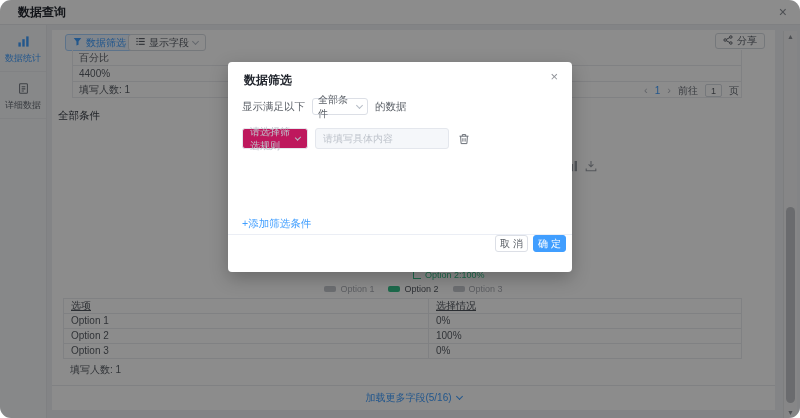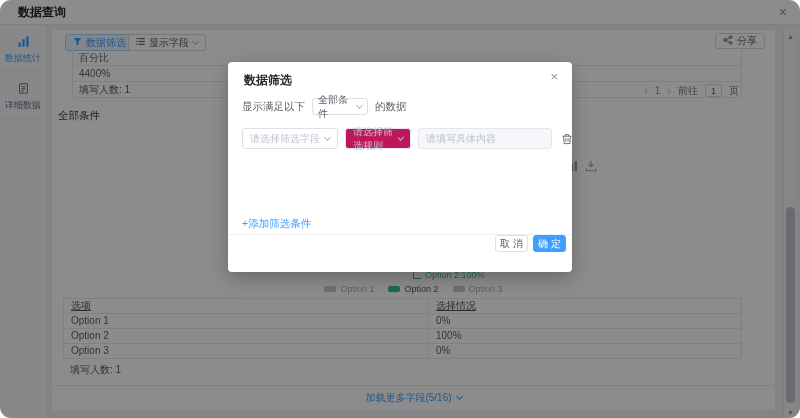--- a/index.html
+++ b/index.html
@@ -285,24 +285,20 @@
     <div class="cond-row">
       <span>显示满足以下</span>
       <div class="mini-select">
         <span>全部条件</span>
         <i class="chev"></i>
       </div>
       <span>的数据</span>
     </div>
 
     <div class="filter-row">
-      <div class="f-select f-field">
-        <span class="ph">请选择筛选字段</span>
-        <i class="chev"></i>
-      </div>
       <div class="f-select f-rule">
         <span class="ph">请选择筛选规则</span>
         <i class="chev"></i>
       </div>
       <input class="f-value" placeholder="请填写具体内容" style="">
       <span class="trash">
         <svg width="12" height="12" viewBox="0 0 12 12" fill="none" stroke="#6b7078" stroke-width="1">
             <path d="M1.5 3.2h9"></path>
             <path d="M4.3 3.2V1.6h3.4v1.6"></path>
             <path d="M2.6 3.2l.5 7.4h5.8l.5-7.4"></path>

